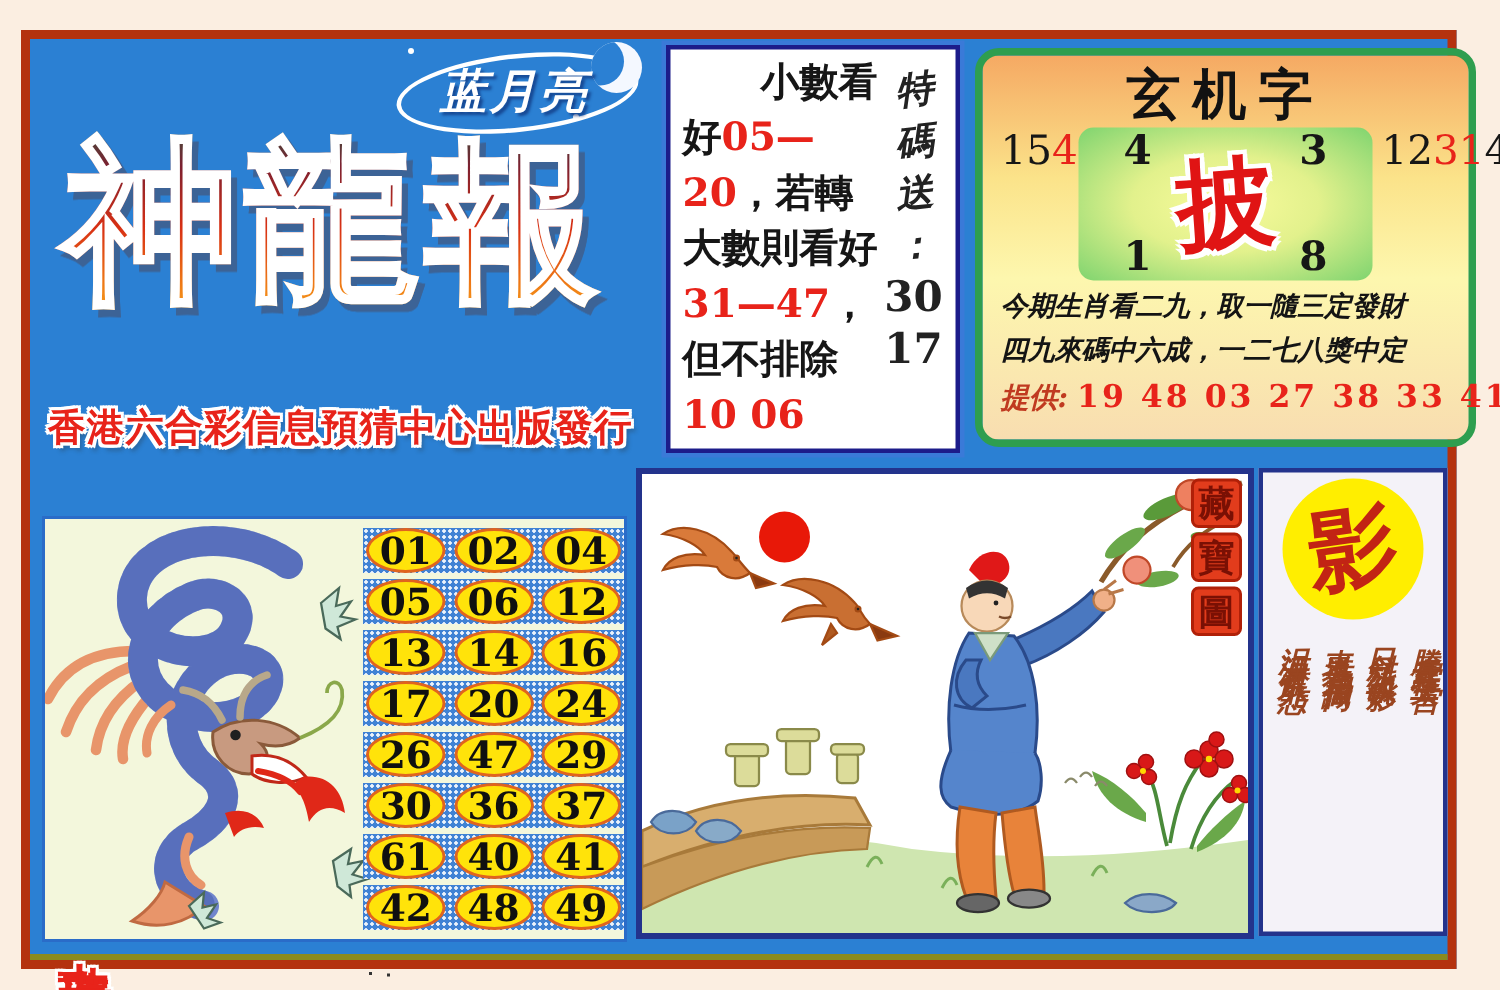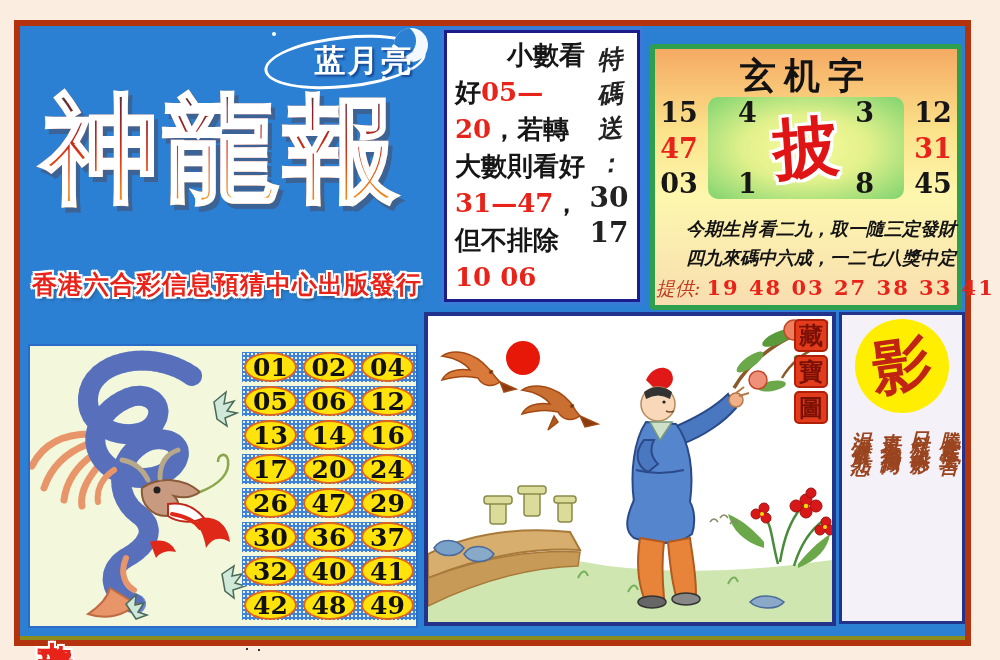--- a/index.html
+++ b/index.html
@@ -14,21 +14,21 @@
     border:6px solid #b4320e;background:#2b80d3;
   }
   .frame-bottom-line{position:absolute;left:0;right:0;bottom:0;height:4px;background:#8b8b1f;}
 
   
   .logo{position:absolute;left:262px;top:26px;width:172px;height:70px;}
   .logo-ring{position:absolute;left:2px;top:10px;width:156px;height:46px;border:3px solid #fff;border-radius:50%;transform:rotate(-6deg);}
   .logo-moon{position:absolute;right:6px;top:2px;width:34px;height:34px;border-radius:50%;background:#f4f8ff;overflow:hidden;}
   .logo-moon::after{content:"";position:absolute;left:-10px;top:-3px;width:32px;height:32px;border-radius:50%;background:#2b80d3;}
   .logo-star{position:absolute;width:4px;height:4px;border-radius:50%;background:#fff;}
-  .logo-text{position:absolute;left:32px;top:14px;width:140px;text-align:center;font-size:31px;font-weight:bold;color:#ffffff;letter-spacing:2px;text-shadow:2px 2px 2px rgba(10,40,110,0.65);font-family:"DejaVu Sans", sans-serif;}
+  .logo-text{position:absolute;left:11px;top:14px;width:140px;text-align:center;font-size:31px;font-weight:bold;font-style:italic;color:#ffffff;letter-spacing:2px;text-shadow:2px 2px 2px rgba(10,40,110,0.65);font-family:"DejaVu Sans", sans-serif;}
 
   .main-title{
     position:absolute;left:6px;top:70px;width:434px;text-align:center;
     font-size:116px;font-weight:bold;letter-spacing:4px;line-height:1.35;
     background:linear-gradient(180deg,#1a6a44 0%,#7c2030 26%,#d83014 52%,#f08016 78%,#ffc428 100%);
     -webkit-background-clip:text;background-clip:text;color:transparent;
     -webkit-text-stroke:2.5px #ffffff;
     filter:drop-shadow(4px 5px 0 rgba(75,75,100,0.55));
   }
   .subtitle{
@@ -45,40 +45,40 @@
   .issue-header{height:42px;line-height:44px;text-align:center;color:#e8231a;font-size:30px;font-weight:bold;letter-spacing:4px;border-bottom:3px solid #1c1c8a;}
   .issue-body{display:flex;padding:4px 4px 2px 8px;height:214px;}
   .issue-text{width:130px;font-size:26px;font-weight:bold;line-height:37px;color:#161616;text-indent:52px;}
   .issue-text .red{color:#e8231a;}
   .special-col{flex:1;display:flex;flex-direction:column;align-items:center;justify-content:space-between;padding:6px 0 2px;font-size:25px;font-weight:bold;color:#222;}
   .special-col .cal{font-style:italic;transform:rotate(-6deg);}
   .special-col .num{font-size:28px;}
 
   
   .mystery-box{
-    position:absolute;left:650px;top:44px;width:300px;height:252px;
-    border:5px solid #2e9e4f;border-radius:4px;
+    position:absolute;left:650px;top:32px;width:300px;height:252px;
+    border:5px solid #2e9e4f;border-radius:16px;
     background:linear-gradient(180deg,#f5a963 0%,#fbe38a 32%,#fdf7ae 58%,#f8ddb0 100%);
-    padding:2px 1px;
+    padding:2px 12px;
   }
   .mystery-title{text-align:center;font-size:36px;font-weight:bold;color:#121212;letter-spacing:8px;height:44px;line-height:48px;}
   .num-area{display:flex;align-items:center;height:106px;}
-  .side-nums{width:46px;height:98px;display:flex;flex-direction:column;justify-content:space-between;text-align:center;font-size:27px;font-weight:bold;color:#161616;line-height:1;}
+  .side-nums{width:46px;height:98px;display:flex;flex-direction:row;justify-content:space-between;text-align:center;font-size:27px;font-weight:normal;color:#161616;line-height:1;}
   .side-nums .red{color:#e8231a;}
   .green-box{flex:1;height:102px;margin:0 6px;border-radius:10px;position:relative;
     background:radial-gradient(ellipse at center,#f9fb9c 0%,#e2f18c 45%,#7fd46f 100%);
     display:flex;align-items:center;justify-content:center;}
   .corner{position:absolute;font-size:27px;font-weight:bold;color:#161616;line-height:1;}
   .corner.tl{left:30px;top:2px;} .corner.tr{right:30px;top:2px;}
   .corner.bl{left:30px;bottom:2px;} .corner.br{right:30px;bottom:2px;}
   .center-char{font-size:66px;font-weight:bold;color:#e01414;transform:rotate(-4deg);
     text-shadow:-3px -3px 0 #fff,3px -3px 0 #fff,-3px 3px 0 #fff,3px 3px 0 #fff,0 -3px 0 #fff,0 3px 0 #fff,-3px 0 0 #fff,3px 0 0 #fff;}
-  .calligraphy{font-size:18px;font-style:italic;font-weight:bold;color:#141414;text-align:right;line-height:1.6;white-space:nowrap;margin-top:14px;}
+  .calligraphy{font-size:18px;font-style:italic;font-weight:bold;color:#141414;text-align:left;line-height:1.6;white-space:nowrap;margin-top:2px;}
   .provide{margin-top:2px;text-align:center;white-space:nowrap;}
-  .provide-label{font-size:19px;font-style:italic;font-weight:normal;color:#c03a20;margin-right:6px;}
+  .provide-label{font-size:19px;font-style:italic;font-weight:bold;color:#c03a20;margin-right:6px;}
   .provide-nums{font-size:21px;font-weight:bold;color:#e8231a;letter-spacing:2px;}
 
   
   .left-panel{position:absolute;left:28px;top:344px;width:386px;height:280px;background:#f3f7dc;border:2px solid #2a6cc8;}
   .dragon-svg{position:absolute;left:0;top:0;}
   .side-label{
     position:absolute;left:2px;bottom:2px;writing-mode:vertical-rl;
     font-size:36px;font-weight:bold;color:#e8231a;letter-spacing:3px;
     text-shadow:-2px -2px 0 #fff,2px -2px 0 #fff,-2px 2px 0 #fff,2px 2px 0 #fff,0 -2px 0 #fff,0 2px 0 #fff,-2px 0 0 #fff,2px 0 0 #fff;
   }
@@ -213,21 +213,21 @@
       <span class="ball">26</span>
         <span class="ball">47</span>
         <span class="ball">29</span>
     </div>
     <div class="grid-row">
       <span class="ball">30</span>
         <span class="ball">36</span>
         <span class="ball">37</span>
     </div>
     <div class="grid-row">
-      <span class="ball">32</span>
+      <span class="ball">61</span>
         <span class="ball">40</span>
         <span class="ball">41</span>
     </div>
     <div class="grid-row">
       <span class="ball">42</span>
         <span class="ball">48</span>
         <span class="ball">49</span>
     </div>
   </div>
 </div>

